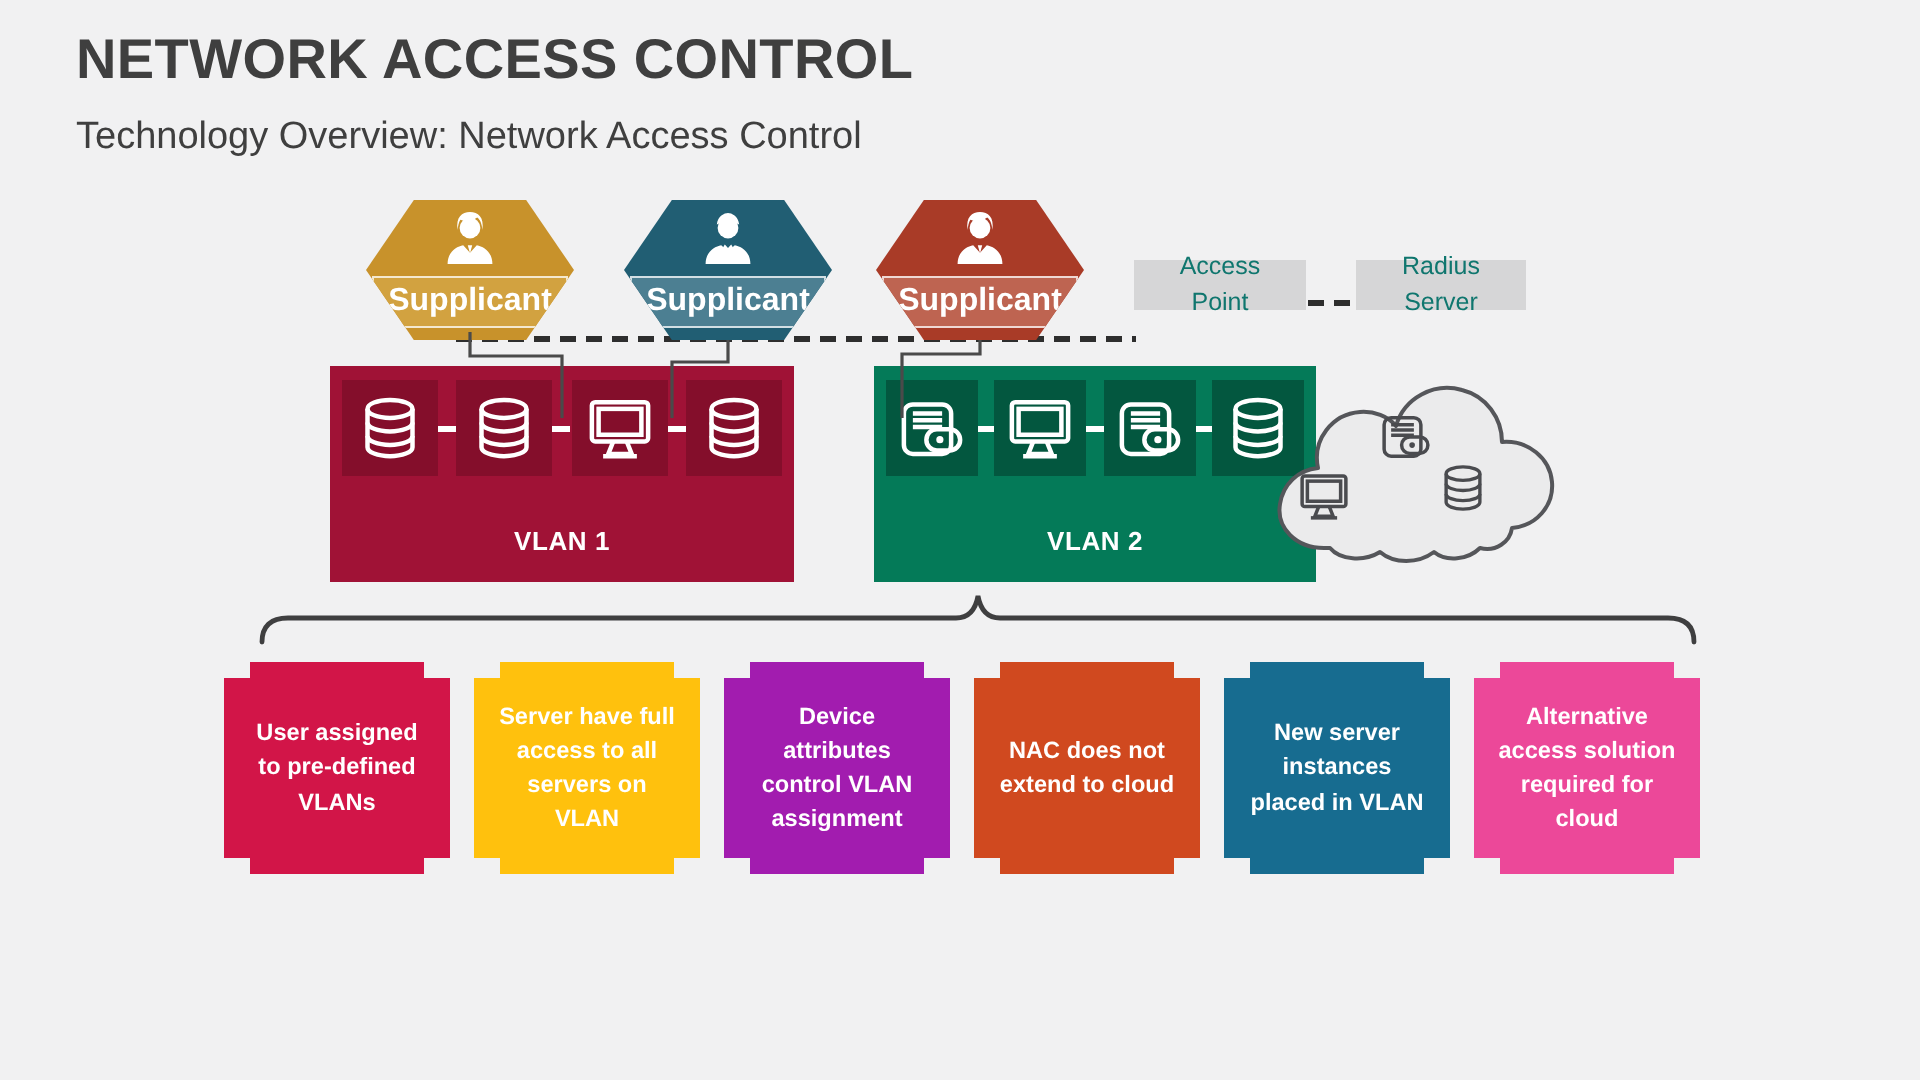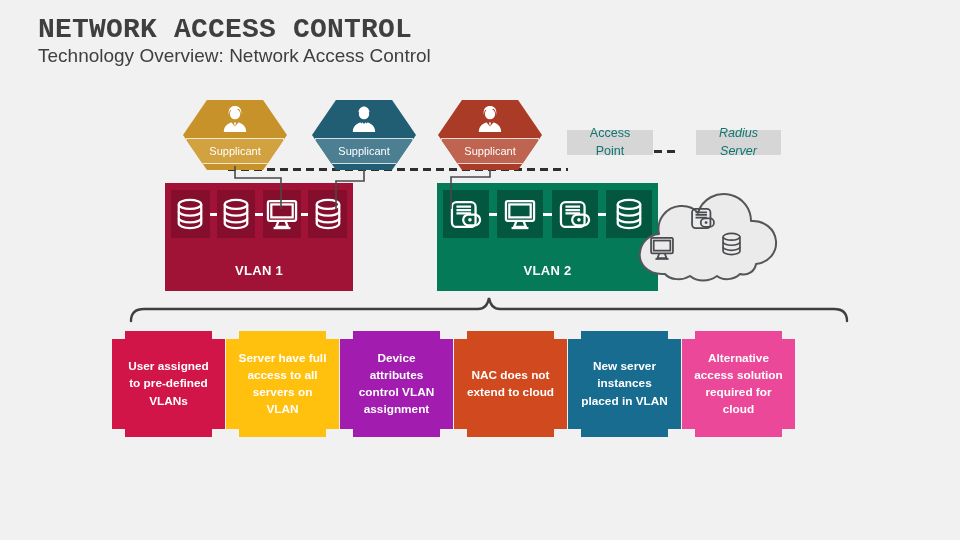--- a/index.html
+++ b/index.html
@@ -1,30 +1,30 @@
 <!DOCTYPE html>
 <html><head>
 <meta charset="utf-8">
 <style>
   * { margin:0; padding:0; box-sizing:border-box; }
   html,body { width:960px; height:540px; }
   body { font-family:"Liberation Sans", sans-serif; }
   .slide { position:relative; width:960px; height:540px; background:#F1F1F2; overflow:hidden; }
 
-  .title { position:absolute; left:38px; top:14px; font-size:28px; font-weight:700; color:#3F3F3F; letter-spacing:.2px;font-family:Liberation Mono, monospace; }
-  .subtitle { position:absolute; left:38px; top:45px; font-size:19px; font-weight:400; color:#3F3F3F; }
+  .title { position:absolute; left:38px; top:14px; font-size:28px; font-weight:700; color:#3F3F3F; letter-spacing:.2px; }
+  .subtitle { position:absolute; left:38px; top:58px; font-size:19px; font-weight:400; color:#3F3F3F; }
 
   
   .hex { position:absolute; top:100px; width:104px; height:70px; z-index:3;
          clip-path:polygon(23% 0, 77% 0, 100% 50%, 77% 100%, 23% 100%, 0 50%); }
   .hex .person { position:absolute; top:5px; left:50%; transform:translateX(-50%); width:32px; height:30px; }
   .hex-band { position:absolute; left:3px; right:3px; top:54%; height:38%;
               border:1px solid rgba(255,255,255,.75);
               display:flex; align-items:center; justify-content:center; }
-  .hex-label { color:#fff; font-size:11px; font-weight:400; }
+  .hex-label { color:#fff; font-size:16px; font-weight:700; }
 
   
   .dash-h { position:absolute; height:2.6px; z-index:1;
             background:repeating-linear-gradient(90deg,#2E2E2E 0 8px, transparent 8px 13px); }
 
   
   .gray-box { position:absolute; top:130px; height:25px; background:#D6D6D7; z-index:2;
               display:flex; align-items:center; justify-content:center;
               color:#0f766e; font-size:12.5px; line-height:1.4; text-align:center; white-space:pre-line; }
 
@@ -47,21 +47,21 @@
   .cloud .cicon { position:absolute; color:#4A4B4F; }
   .cloud .cicon svg { width:100%; height:100%; }
   .cicon-monitor { left:15px; top:48px; width:30px; height:28px; }
   .cicon-wallet  { left:57px; top:18px; width:28px; height:28px; }
   .cicon-database{ left:86px; top:44px; width:27px; height:28px; }
 
   
   .brace { position:absolute; left:128px; top:295px; width:722px; height:30px; z-index:1; }
 
   
-  .callouts { position:absolute; left:112px; top:331px; display:flex; gap:1px; z-index:2; }
+  .callouts { position:absolute; left:112px; top:331px; display:flex; gap:12px; z-index:2; }
   .callout { width:113px; height:106px; display:flex; align-items:center; justify-content:center;
              padding:6px; text-align:center; color:#fff; font-size:11.8px; font-weight:700;
              line-height:1.45; white-space:pre-line;
              clip-path:polygon(13px 0, calc(100% - 13px) 0, calc(100% - 13px) 8px, 100% 8px,
                                100% calc(100% - 8px), calc(100% - 13px) calc(100% - 8px),
                                calc(100% - 13px) 100%, 13px 100%, 13px calc(100% - 8px),
                                0 calc(100% - 8px), 0 8px, 13px 8px); }
 </style>
 </head>
 <body>
@@ -104,24 +104,24 @@
           <path d="M4.8 27 c0-6 4.4-8.8 7.8-9.4 l3.4 3.8 3.4-3.8 c3.4.6 7.8 3.4 7.8 9.4z" fill="#fff"></path>
           <path d="M14.9 17.6 h2.2 l-1.1 4.2z" fill="#fff"></path>
         </svg></span>
     <div class="hex-band" style="background-color: rgb(190, 100, 81);">
       <span class="hex-label">Supplicant</span>
     </div>
   </div>
 
   <div class="gray-box" style="left:567px; width:86px;">Access
 Point</div>
-  <div class="gray-box" style="left:696px; width:85px;font-style:italic;">Radius
+  <div class="gray-box" style="left:678px; width:85px;">Radius
 Server</div>
 
-  <div class="vlan" style="left: 165px; width: 188px; background-color: rgb(160, 18, 54);">
+  <div class="vlan" style="left: 165px; width: 232px; background-color: rgb(160, 18, 54);">
     <div class="vlan-tiles">
       <div class="tile" style="background-color: rgb(132, 14, 43);">
           <svg viewBox="0 0 32 32" fill="none" stroke="currentColor" stroke-width="2">
             <ellipse cx="16" cy="7.5" rx="10" ry="4"></ellipse>
             <path d="M6 7.5 v17 c0 2.2 4.5 4 10 4 s10-1.8 10-4 v-17"></path>
             <path d="M6 13.5 c0 2.2 4.5 4 10 4 s10-1.8 10-4"></path>
             <path d="M6 19.5 c0 2.2 4.5 4 10 4 s10-1.8 10-4"></path>
           </svg>
         </div>
       <div class="tile-dash"></div>

